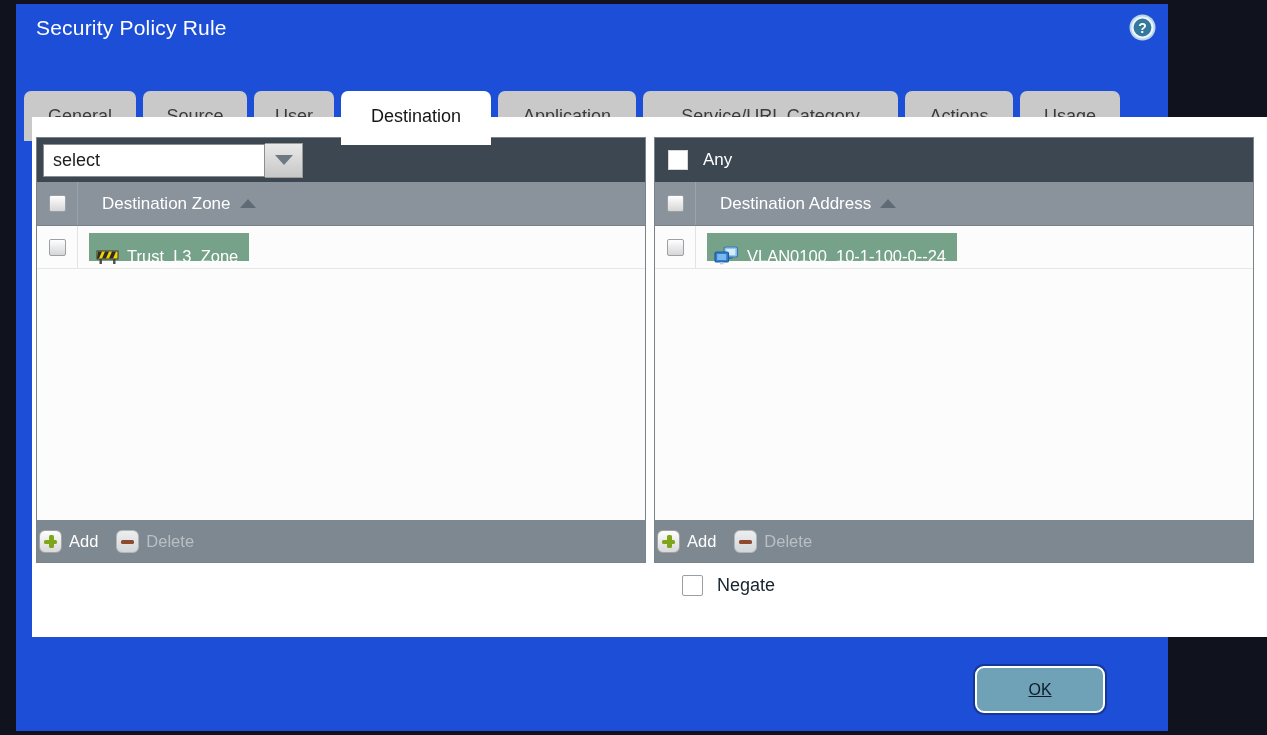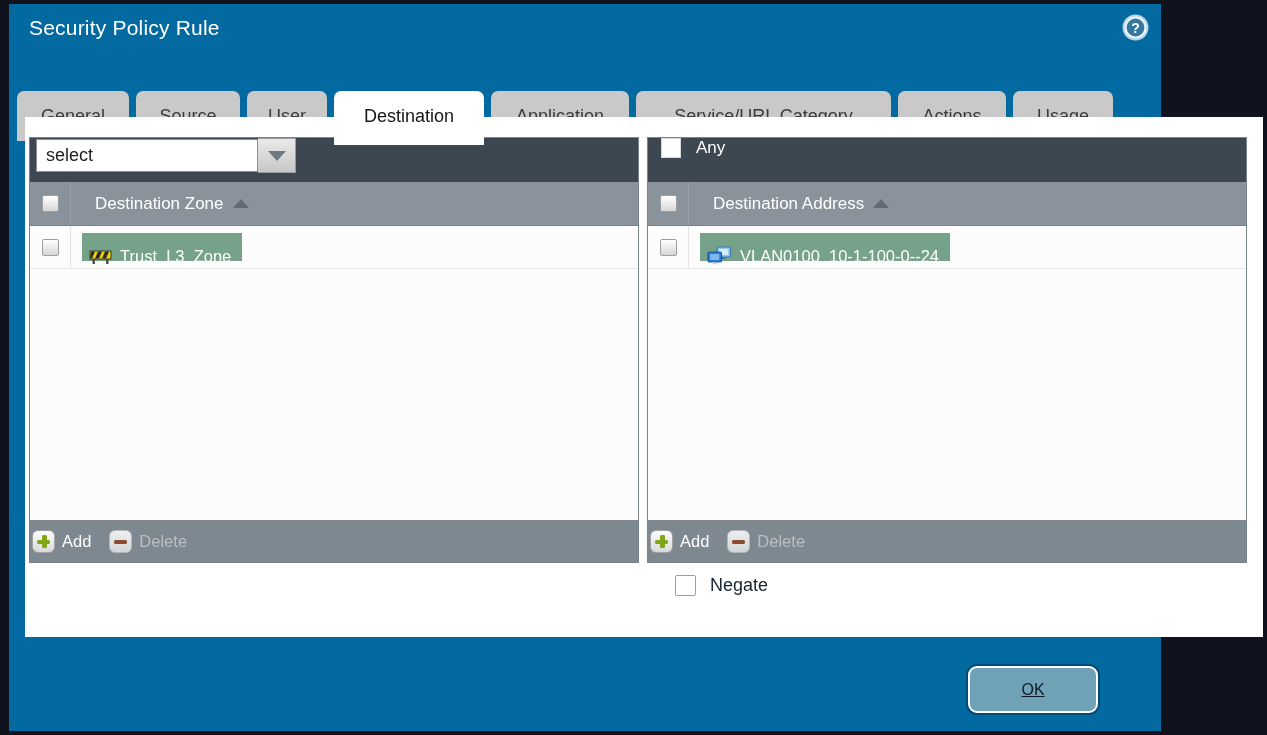--- a/index.html
+++ b/index.html
@@ -1,20 +1,20 @@
 <!DOCTYPE html>
 <html><head>
 <meta charset="utf-8">
 <style>
   * { margin:0; padding:0; box-sizing:border-box; }
   html,body { width:1267px; height:735px; overflow:hidden; background:#10131d;
               font-family:"Liberation Sans", sans-serif; }
   .window {
-    position:absolute; left:5px; top:0; width:1160px; height:735px;
-    border:4px solid #10131d; background:#0369a1;
+    position:absolute; left:12px; top:0; width:1160px; height:735px;
+    border:4px solid #10131d; background:#1d4ed8;
   }
   
   .title {
     position:absolute; left:20px; top:12px;
     color:#ffffff; font-size:21px; letter-spacing:0.2px;
   }
   .help {
     position:absolute; right:11px; top:9px; width:29px; height:29px; cursor:pointer;
   }
   
@@ -40,21 +40,21 @@
   }
   .panel {
     position:absolute; top:20px; height:426px;
     border:1px solid #7a838a; background:#fbfbfb;
     display:flex; flex-direction:column;
   }
   .panel.zone { left:4px;  width:610px; }
   .panel.addr { left:622px; width:600px; }
   .panel-top {
     flex:none; height:44px; background:#3C4751;
-    display:flex; align-items:flex-start; padding:0 6px;
+    display:flex; align-items:center; padding:0 6px;
   }
   
   .combo { display:flex; align-items:center; }
   .combo input {
     width:222px; height:33px; border:1px solid #8e8e8e; background:#ffffff;
     font-family:"Liberation Sans",sans-serif; font-size:18px; color:#1d1d1d; padding:0 9px;
     border-radius:0; outline:none;
   }
   .combo-btn {
     width:38px; height:35px; background:linear-gradient(180deg,#e9e9e9,#c7c7c7);

